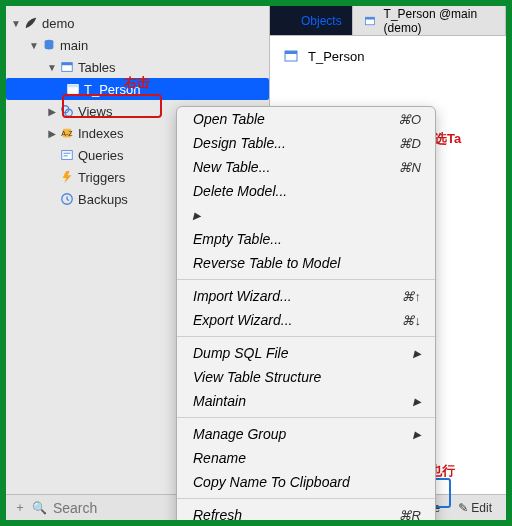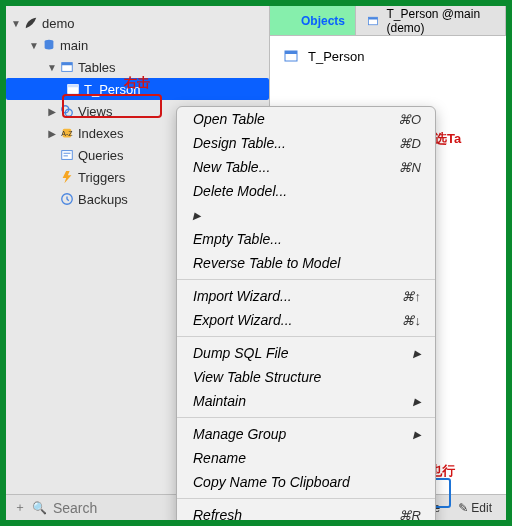--- a/index.html
+++ b/index.html
@@ -12,21 +12,21 @@
 .ic { display:inline-flex; align-items:center; justify-content:center; width:18px; margin-right:2px; }
 .lbl { white-space:nowrap; }
 .ind1 { padding-left:22px; } .ind2 { padding-left:40px; } .ind3 { padding-left:58px; }
 .sel { background:#0a60ff; color:#fff; border-radius:2px; }
 .ann { position:absolute; color:#d11515; font-weight:bold; font-size:13px; pointer-events:none; }
 .red-box { position:absolute; border:2px solid #d11515; border-radius:4px; pointer-events:none; }
 .blue-box { position:absolute; border:2px solid #1e74d6; border-radius:3px; pointer-events:none; }
 .right { flex:1; background:#fff; display:flex; flex-direction:column; }
 .tabs { display:flex; height:30px; background:#e2e2e2; border-bottom:1px solid #bdbdbd; font-size:12px; }
 .tab { display:flex; align-items:center; padding:0 10px; border-right:1px solid #bdbdbd; gap:4px; }
-.tab.active { background:#86efac; color:#0a60ff; font-weight:bold;padding-left:31px; }
+.tab.active { background:#0f172a; color:#0a60ff; font-weight:normal;padding-left:31px; }
 .list { padding:12px; font-size:13px; display:flex; align-items:center; gap:6px; }
 .ctx { position:absolute; left:170px; top:100px; width:260px; background:#f2f2f2; border:1px solid #b0b0b0; border-radius:6px; box-shadow:0 4px 14px rgba(0,0,0,.25); z-index:20; font-size:14px; }
 .mi { display:flex; align-items:center; justify-content:space-between; padding:3px 14px 3px 16px; height:24px;font-style:italic; }
 .mi .sc { color:#333; font-size:13px; }
 .sep { height:1px; background:#cfcfcf; margin:4px 0; }
 .arrow { font-size:10px; color:#333; }
 .bottom { position:absolute; bottom:0; left:0; right:0; height:26px; background:#e3e3e3; border-top:1px solid #bdbdbd; display:flex; align-items:center; font-size:12px; }
 .bl { width:264px; display:flex; align-items:center; padding:0 8px; gap:6px; color:#6d6d6d; }
 .bl input { flex:1; background:transparent; border:none; outline:none; font-size:14px; color:#1d4ed8; }
 .br { flex:1; display:flex; justify-content:flex-end; gap:18px; padding:0 14px; color:#333; }

